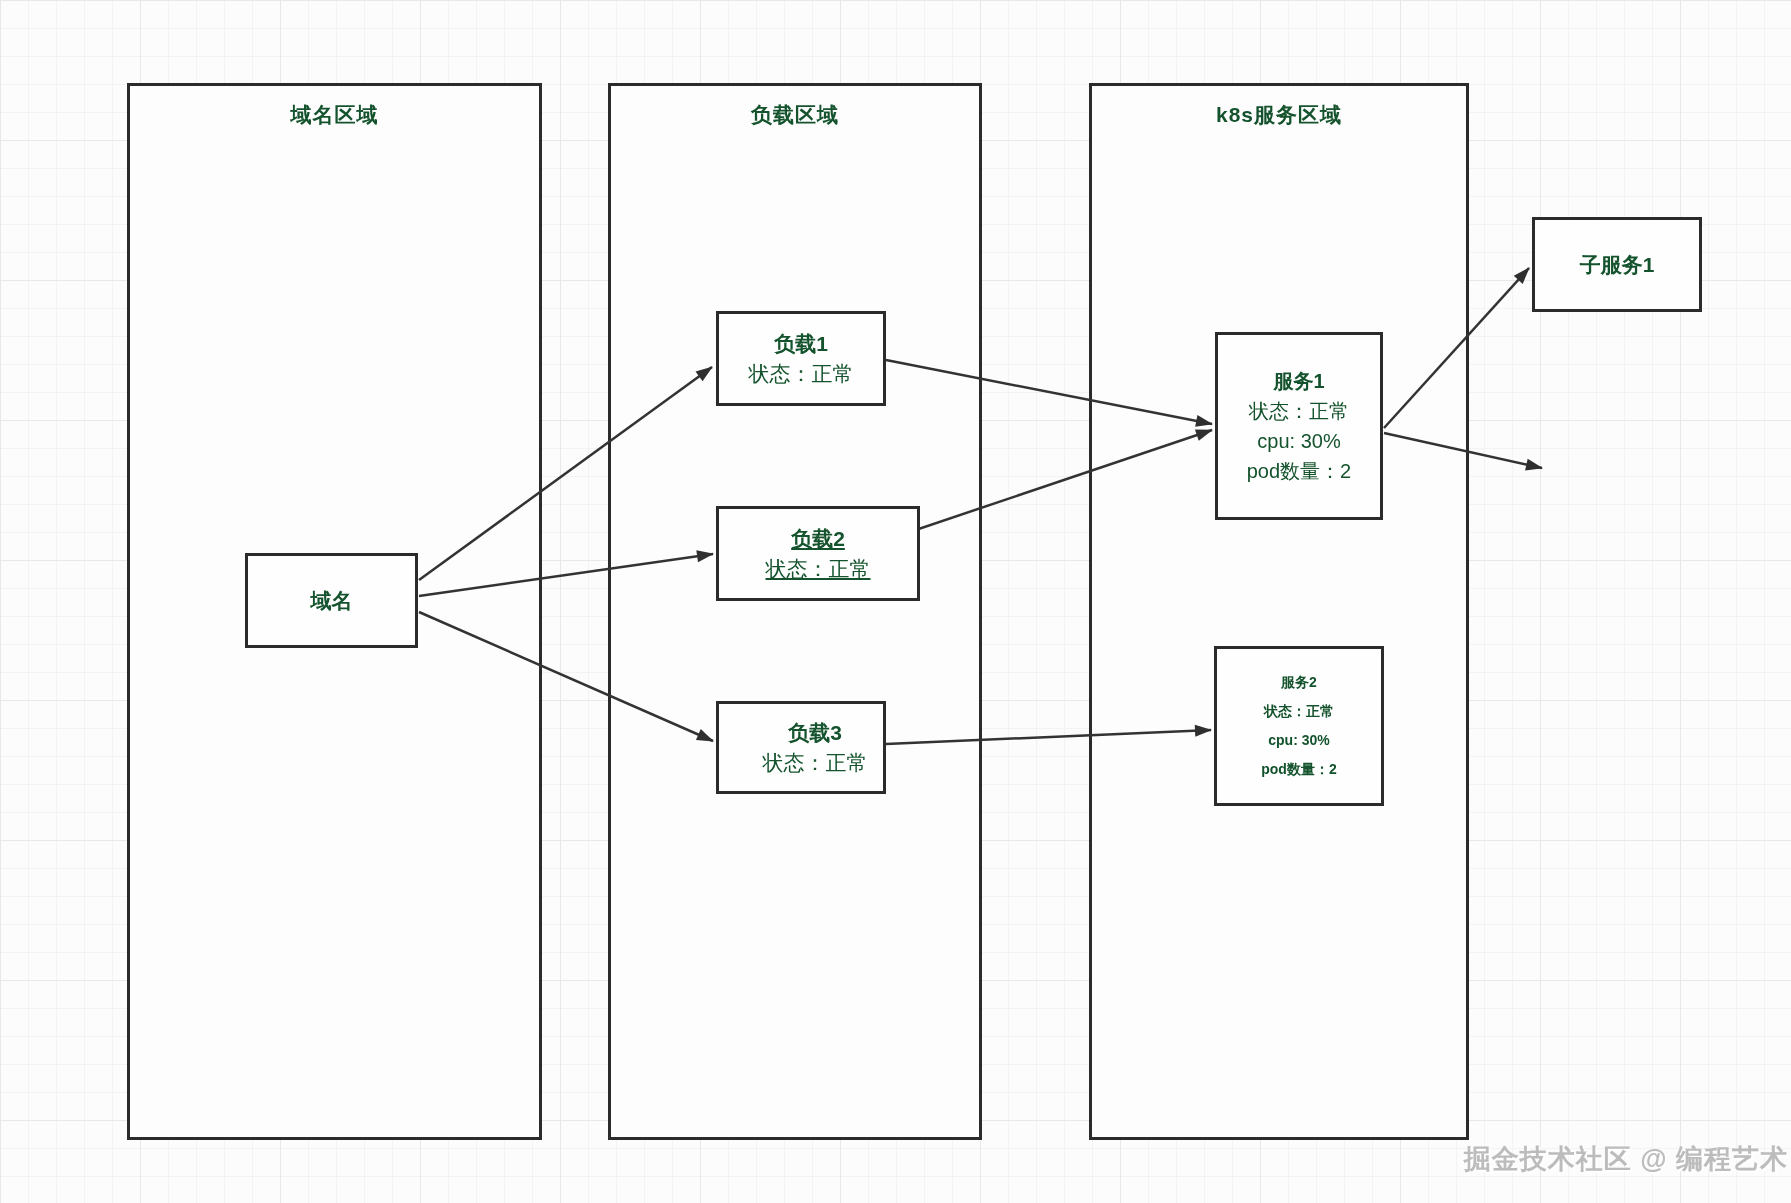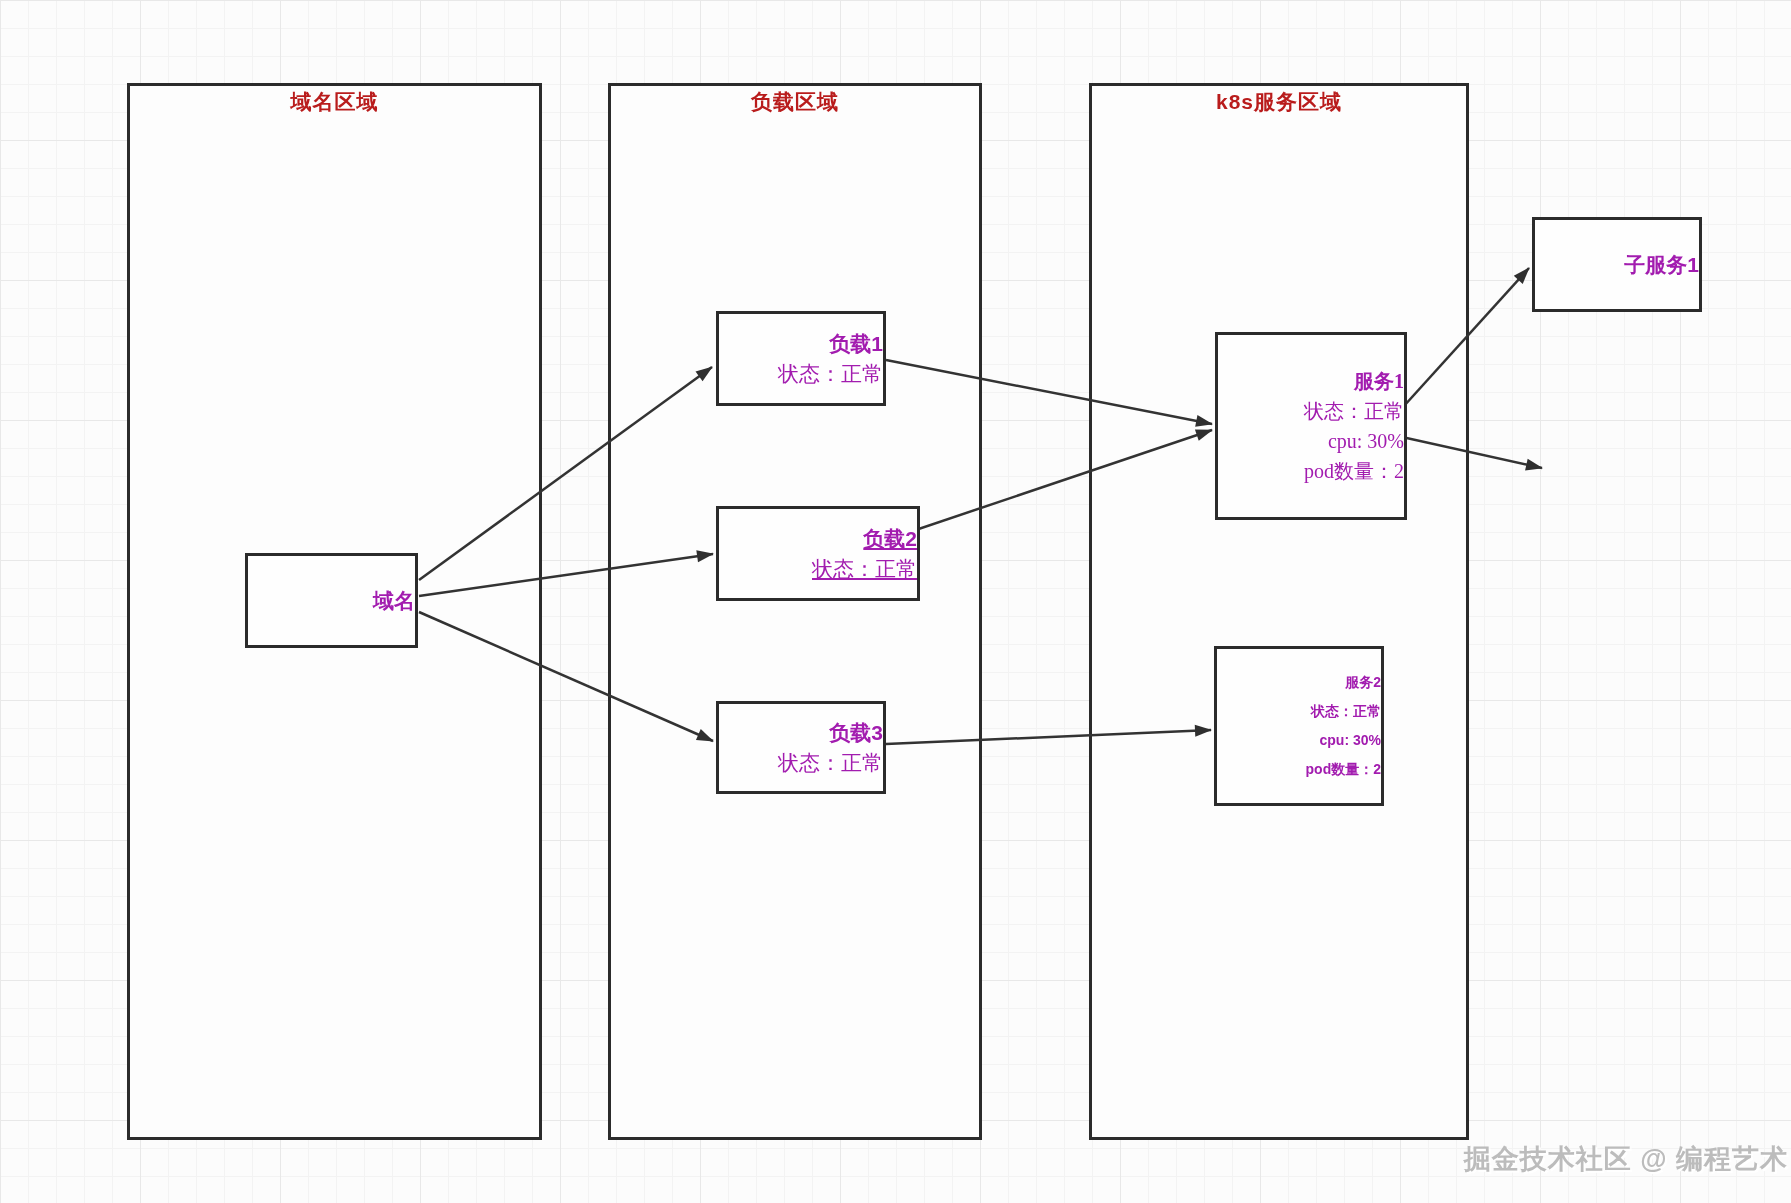--- a/index.html
+++ b/index.html
@@ -22,51 +22,51 @@
   }
   .region{
     position:absolute;
     background:#fdfdfd;
     border:3px solid #2b2b2b;
   }
   .region-title{
     text-align:center;
     font-weight:bold;
     font-size:21px;
-    color:#b91c1c;
-    padding-top:2px;
+    color:#14532d;
+    padding-top:15px;
     letter-spacing:1px;
   }
   #r-domain{left:127px;top:83px;width:415px;height:1057px;}
   #r-load  {left:608px;top:83px;width:374px;height:1057px;}
   #r-k8s   {left:1089px;top:83px;width:380px;height:1057px;}
 
   .edges{position:absolute;left:0;top:0;z-index:5;}
 
   .node{
     position:absolute;
     z-index:10;
     background:#fefefe;
     border:3px solid #2b2b2b;
     display:flex;
     flex-direction:column;
-    align-items:flex-end;
+    align-items:center;
     justify-content:center;
     font-size:21px;
     line-height:30px;
-    color:#a21caf;
+    color:#14532d;
     text-align:center;
   }
   .node .t{font-weight:bold;}
   .node.all-bold{font-weight:bold;}
   #n-domain  {left:245px;top:553px;width:173px;height:95px;}
   #n-load1   {left:716px;top:311px;width:170px;height:95px;}
   #n-load2   {left:716px;top:506px;width:204px;height:95px;text-decoration:underline;}
   #n-load3   {left:716px;top:701px;width:170px;height:93px;padding-left:28px;}
-  #n-service1{left:1215px;top:332px;width:192px;height:188px;font-size:20px;font-family:Liberation Serif, serif;}
+  #n-service1{left:1215px;top:332px;width:168px;height:188px;font-size:20px;}
   #n-service2{left:1214px;top:646px;width:170px;height:160px;font-size:14px;line-height:29px;}
   #n-sub1    {left:1532px;top:217px;width:170px;height:95px;}
   #n-sub2    {left:1545px;top:424px;width:168px;height:95px;}
 
   .watermark{
     position:absolute;
     z-index:20;
     right:3px;
     top:1141px;
     font-size:27px;

